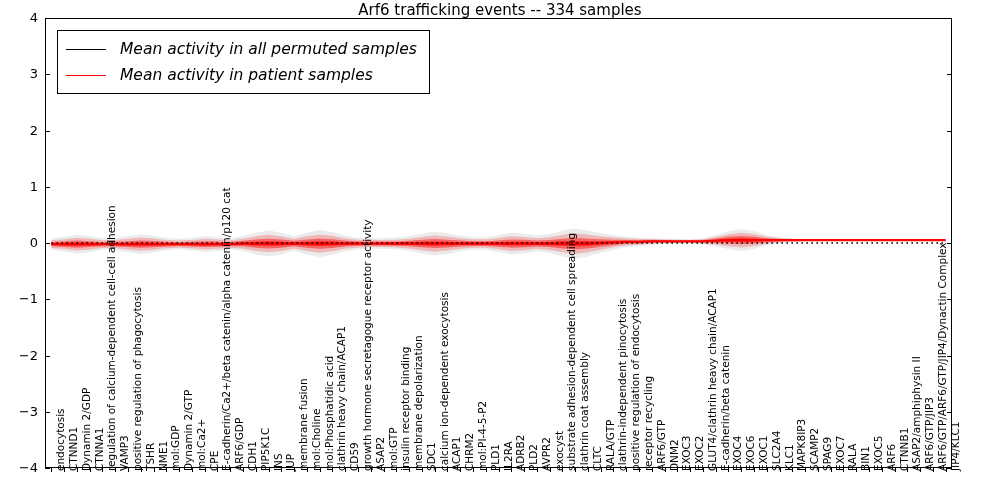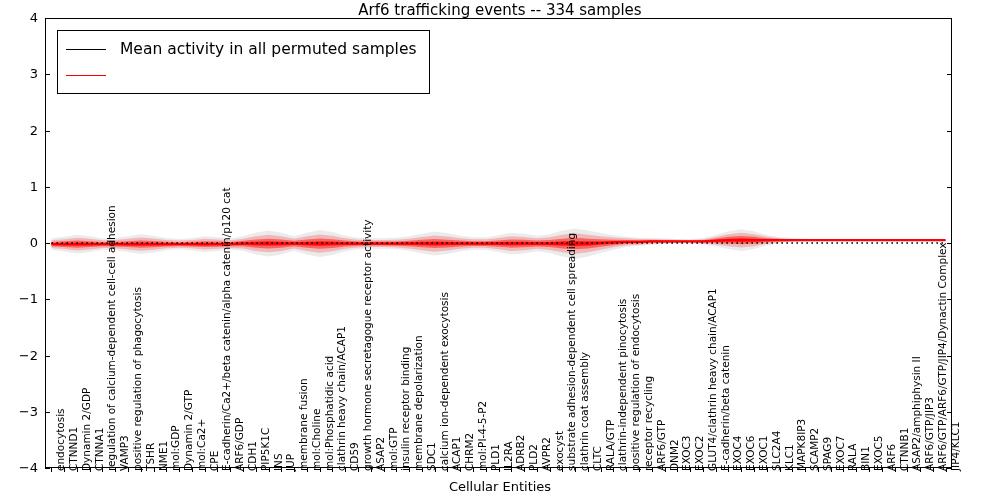--- a/index.html
+++ b/index.html
@@ -39,35 +39,34 @@
       color:#000;}
 
   
   #data-canvas{position:absolute;left:45px;top:18px;width:907px;height:450px;
                overflow:hidden;}
   #data-canvas svg{display:block;}
 
   
   .legend{position:absolute;left:57px;top:30px;
           border:1px solid #000;background:#fff;
-          padding:5px 12px 5px 8px;box-sizing:border-box;}
+          padding:5px 12px 5px 8px;box-sizing:border-box;font-style:italic;}
   .legend-row{display:flex;align-items:center;height:26px;}
   .legend-line{width:40px;height:0;border-top:1.4px solid #000;margin-right:14px;}
   .legend-line.red{border-top-color:#ff0000;}
   .legend-text{font-size:15.5px;color:#000;white-space:nowrap;}
 </style>
 </head>
 <body>
 
 <div id="root">
 
   <div class="title">Arf6 trafficking events -- 334 samples</div>
 
   <div class="ylabel">Inferred Activity</div>
-  <div class="xlabel">Cellular Entities</div>
 
   <div class="plot-frame"></div>
 
   <div id="yticks">
       <div class="ytick" style="top: 18px;">4</div>
       <div class="ytickmark" style="top: 18px;"></div>
       <div class="ytickmark r" style="top: 18px;"></div>
       <div class="ytick" style="top: 74.25px;">3</div>
       <div class="ytickmark" style="top: 74.25px;"></div>
       <div class="ytickmark r" style="top: 74.25px;"></div>
@@ -252,16 +251,17 @@
       <div class="xl" style="left: 949.613px; top: 471px;">JIP4/KLC1</div>
     </div>
 
   <div class="legend">
     <div class="legend-row">
       <span class="legend-line"></span>
       <span class="legend-text">Mean activity in all permuted samples</span>
     </div>
     <div class="legend-row">
       <span class="legend-line red"></span>
+      <span class="legend-text">Mean activity in patient samples</span>
     </div>
   </div>
 
 </div>
 
 </body></html>

